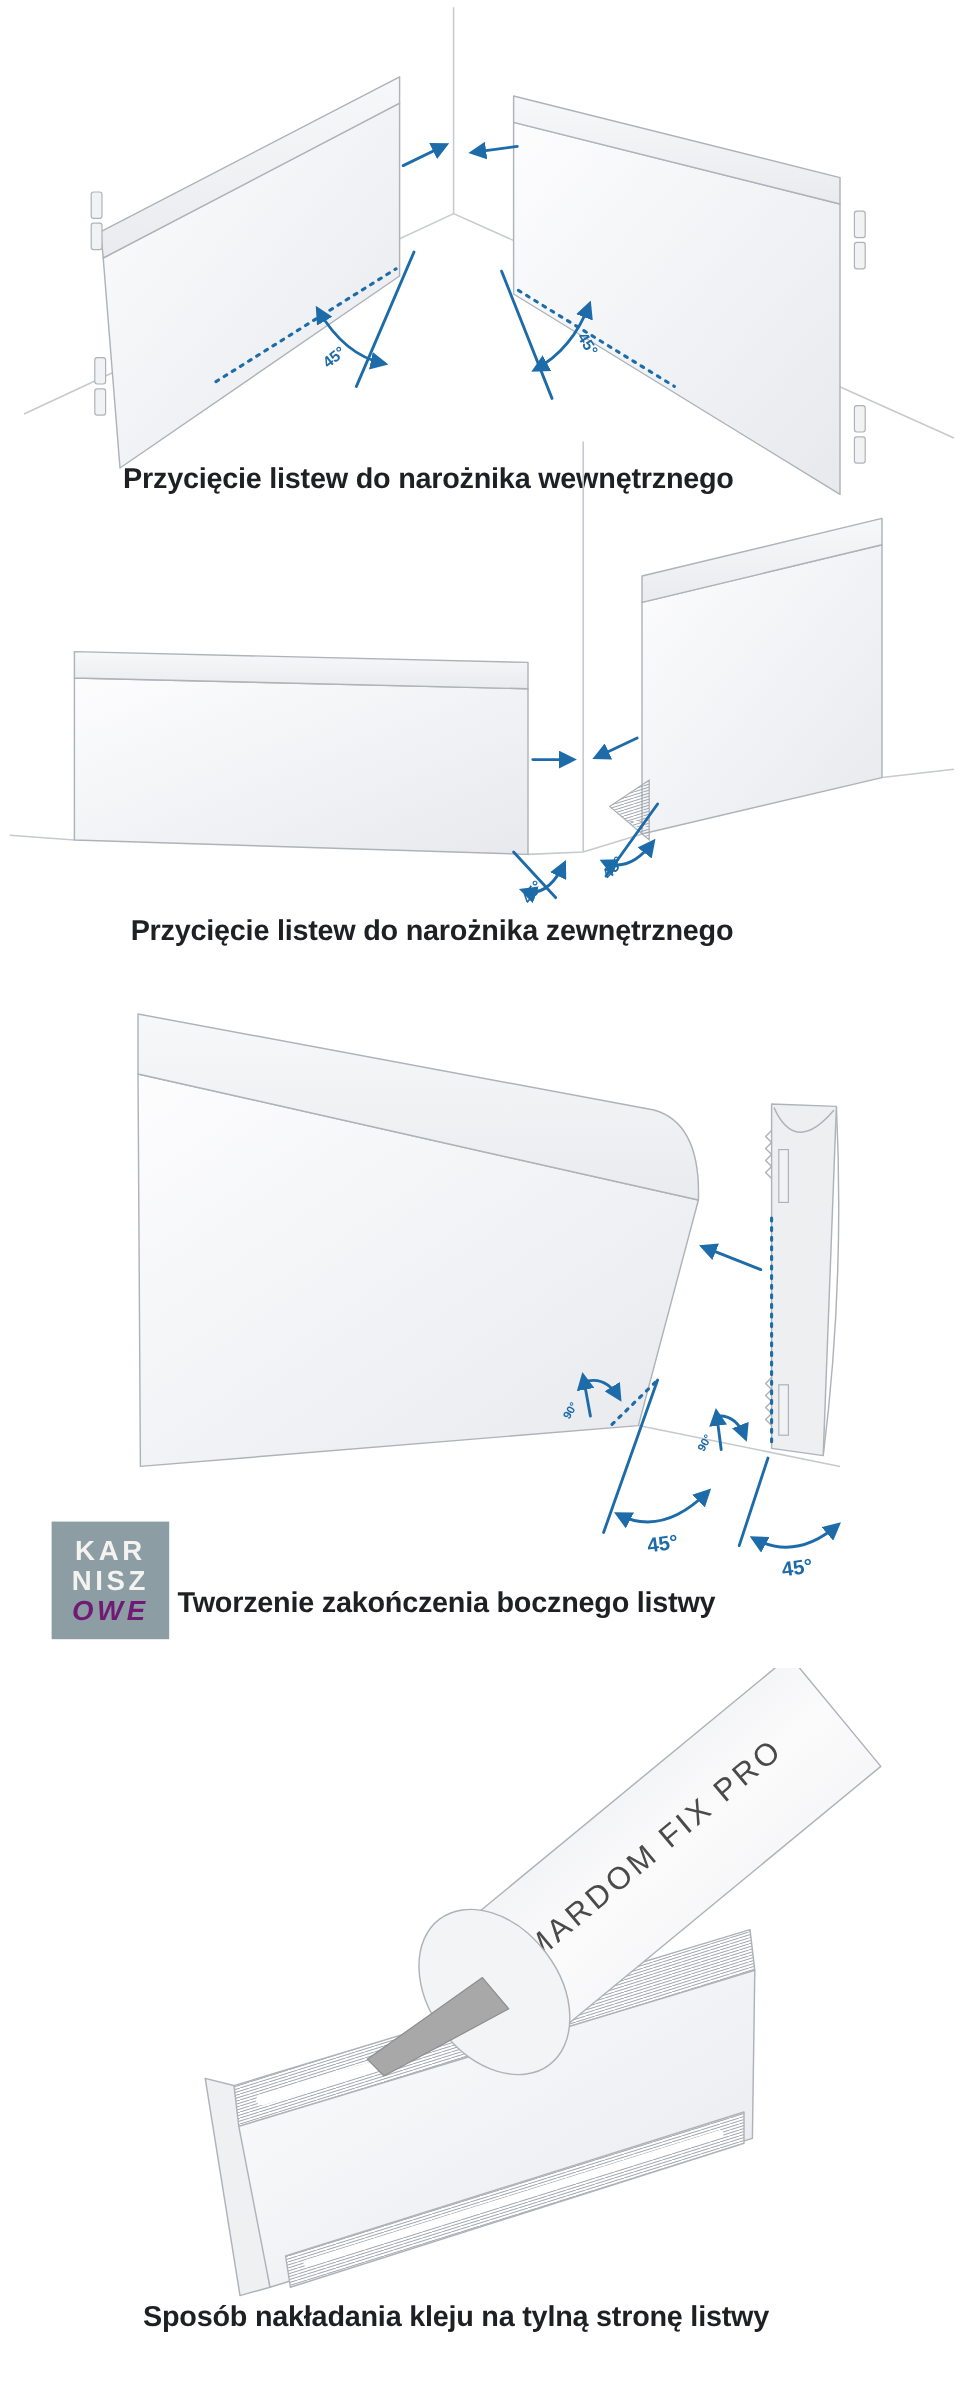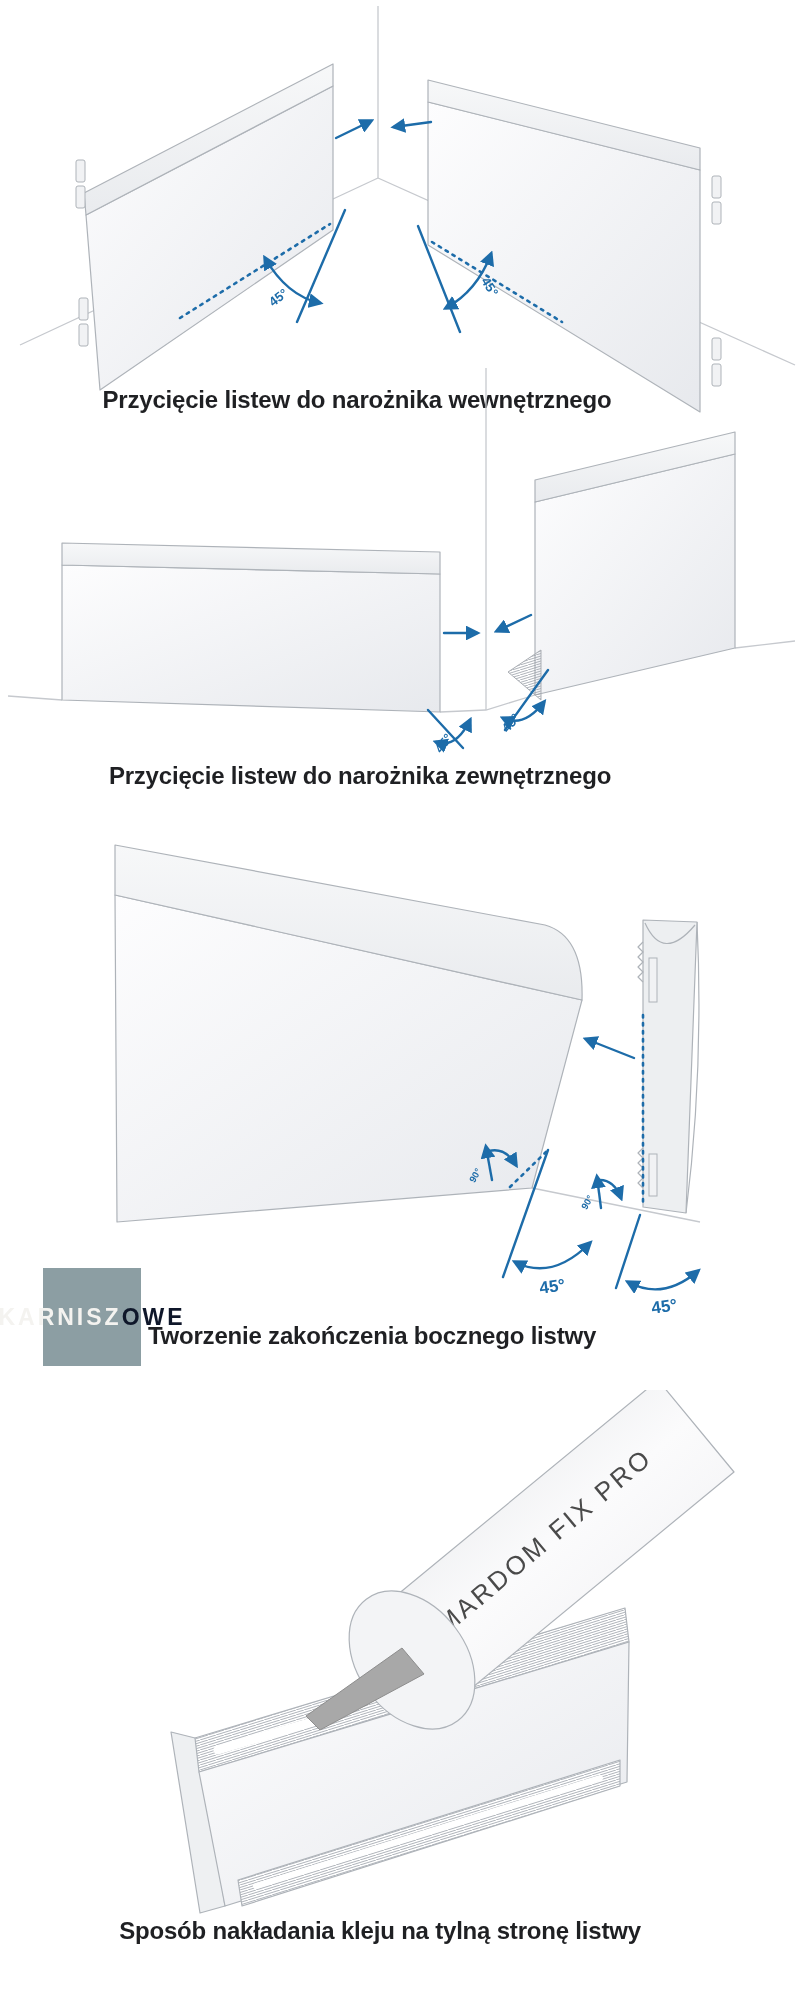--- a/index.html
+++ b/index.html
@@ -14,24 +14,24 @@
   .tab{fill:#f1f2f4;stroke:#aeb3b9;stroke-width:1;}
   .blue-ln{stroke:#1d6ca9;stroke-width:2.4;fill:none;stroke-linecap:round;}
   .dot{stroke:#1d6ca9;stroke-width:2.6;fill:none;stroke-dasharray:2.5 5.5;stroke-linecap:round;}
   svg text.angle{font-family:"Liberation Sans",sans-serif;font-weight:bold;fill:#1d6ca9;
                  font-size:13px;text-anchor:middle;}
   svg text.angle-big{font-size:17px;}
   svg text.angle-sm{font-size:9.5px;}
   svg text.tube-label{font-family:"Liberation Sans",sans-serif;font-weight:normal;fill:#4a4a4a;
                       font-size:26px;letter-spacing:3px;text-anchor:middle;}
   .logo{position:absolute;left:43px;top:1268px;width:98px;height:98px;background:#8c9ea3;
-        display:flex;flex-direction:row;justify-content:center;align-items:center;
+        display:flex;flex-direction:column;justify-content:center;align-items:center;
         line-height:25px;font-weight:bold;font-size:23px;letter-spacing:3px;}
   .logo .row{color:#f4f3f0;}
-  .logo .row.accent{color:#0f172a;}
+  .logo .row.accent{color:#701a75;font-style:italic;}
 </style>
 </head>
 <body>
 
 <div id="canvas">
 
   <svg width="0" height="0" style="position:absolute" aria-hidden="true">
     <defs>
       <marker id="ah" viewBox="0 0 10 10" refX="7.5" refY="5" markerWidth="6.2" markerHeight="6.2" orient="auto-start-reverse">
           <path d="M0,0 L10,5 L0,10 Z" fill="#1d6ca9"></path>

